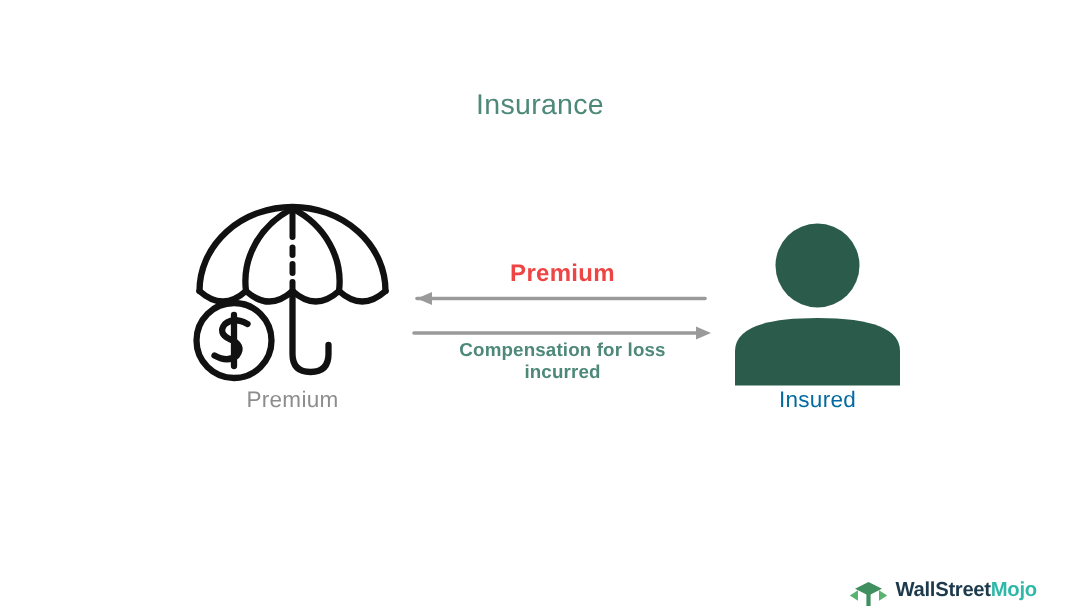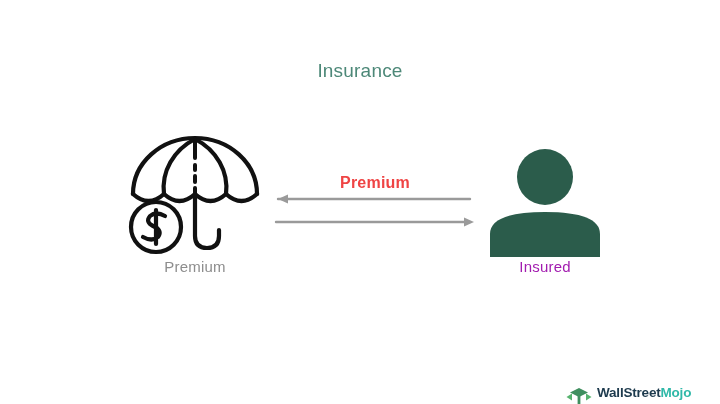--- a/index.html
+++ b/index.html
@@ -71,21 +71,21 @@
     width: 150px;
     height: 115px;
   }
   #insured-label {
     position: absolute;
     left: 0;
     top: 114px;
     width: 150px;
     text-align: center;
     font-size: 15px;
-    color: #a21caf;
+    color: #0369a1;
     letter-spacing: 0.2px;
   }
 
   
   #flows {
     position: absolute;
     left: 270px;
     top: 130px;
     width: 210px;
     height: 100px;
@@ -193,20 +193,22 @@
         <path d="M8 7 L18 2.6 L18 11.4 Z" fill="#9a9a9a"></path>
       </g>
 
       <g>
         <line x1="6" y1="30" x2="198" y2="30" stroke="#9a9a9a" stroke-width="2.4" stroke-linecap="round"></line>
         <path d="M204 30 L194 25.6 L194 34.4 Z" fill="#9a9a9a"></path>
       </g>
     </svg>
 
     <div id="compensation-label">
+      <div>Compensation  for loss</div>
+      <div>incurred</div>
     </div>
   </div>
 
   <div id="insured-node">
 
     <svg id="person-icon" viewBox="0 0 150 115">
       <circle cx="75" cy="33" r="28" fill="#2b5c4b"></circle>
       <path d="M20 113 L20 90 q0 -22 55 -22 q55 0 55 22 L130 113 Z" fill="#2b5c4b"></path>
     </svg>
 

